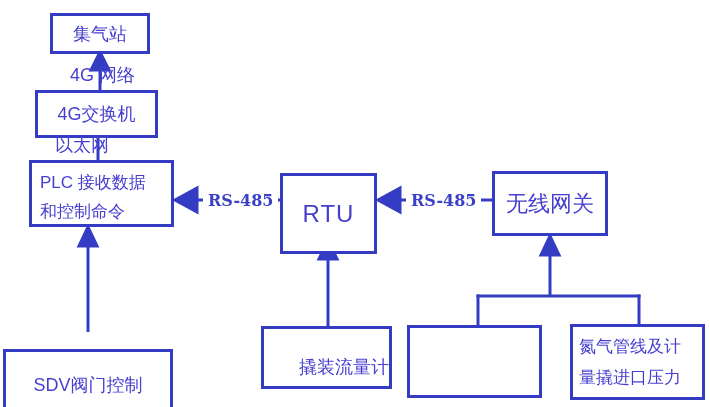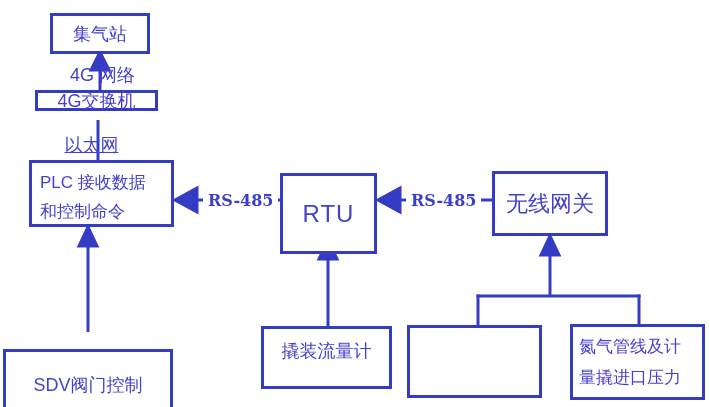--- a/index.html
+++ b/index.html
@@ -34,31 +34,31 @@
   .rs485{
     font-family:"DejaVu Serif","Liberation Serif",serif;
     font-weight:600;
     font-size:16px;
     background:#fff;
     padding:0 5px;
     color:#3a41c6;
   }
   
   #n-gas-station {left:50px;  top:13px;  width:100px; height:41px; font-size:18px;}
-  #n-4g-switch   {left:35px;  top:90px;  width:123px; height:21px; font-size:18px;}
+  #n-4g-switch   {left:35px;  top:90px;  width:123px; height:48px; font-size:18px;}
   #n-plc         {left:29px;  top:160px; width:145px; height:67px; font-size:17px; padding:5px 0 0 8px; line-height:29px;}
   #n-rtu         {left:280px; top:173px; width:97px;  height:81px; font-size:24px; letter-spacing:1px;}
   #n-gateway     {left:492px; top:171px; width:116px; height:65px; font-size:22px;}
   #n-sdv         {left:3px;   top:349px; width:170px; height:66px; font-size:18px; text-align:center; padding-top:21px;}
-  #n-flowmeter   {left:261px; top:326px; width:131px; height:63px; font-size:18px; text-align:center; padding-top:10px;}
+  #n-flowmeter   {left:261px; top:326px; width:131px; height:63px; font-size:18px; text-align:right; padding-top:26px;}
   #n-tree        {left:407px; top:325px; width:135px; height:73px; font-size:17px; padding:4px 0 0 10px; line-height:31px;}
   #n-nitrogen    {left:570px; top:324px; width:135px; height:76px; font-size:17px; padding:4px 0 0 6px; line-height:31px;}
   
   #l-4g-network {left:70px;  top:63px;  width:83px; text-align:left; font-size:18px;}
-  #l-ethernet   {left:55px;  top:133px; width:73px; text-align:center; font-size:18px;text-decoration:underline;}
+  #l-ethernet   {left:55px;  top:133px; width:73px; text-align:left; font-size:18px;}
   #l-rs485-left {left:203px; top:191px;}
   #l-rs485-right{left:406px; top:191px;}
 </style>
 </head>
 <body>
 
 <div id="stage">
 
   <svg id="wires" width="710" height="407" viewBox="0 0 710 407" stroke="#343cc4" stroke-width="3" fill="#343cc4">
 

